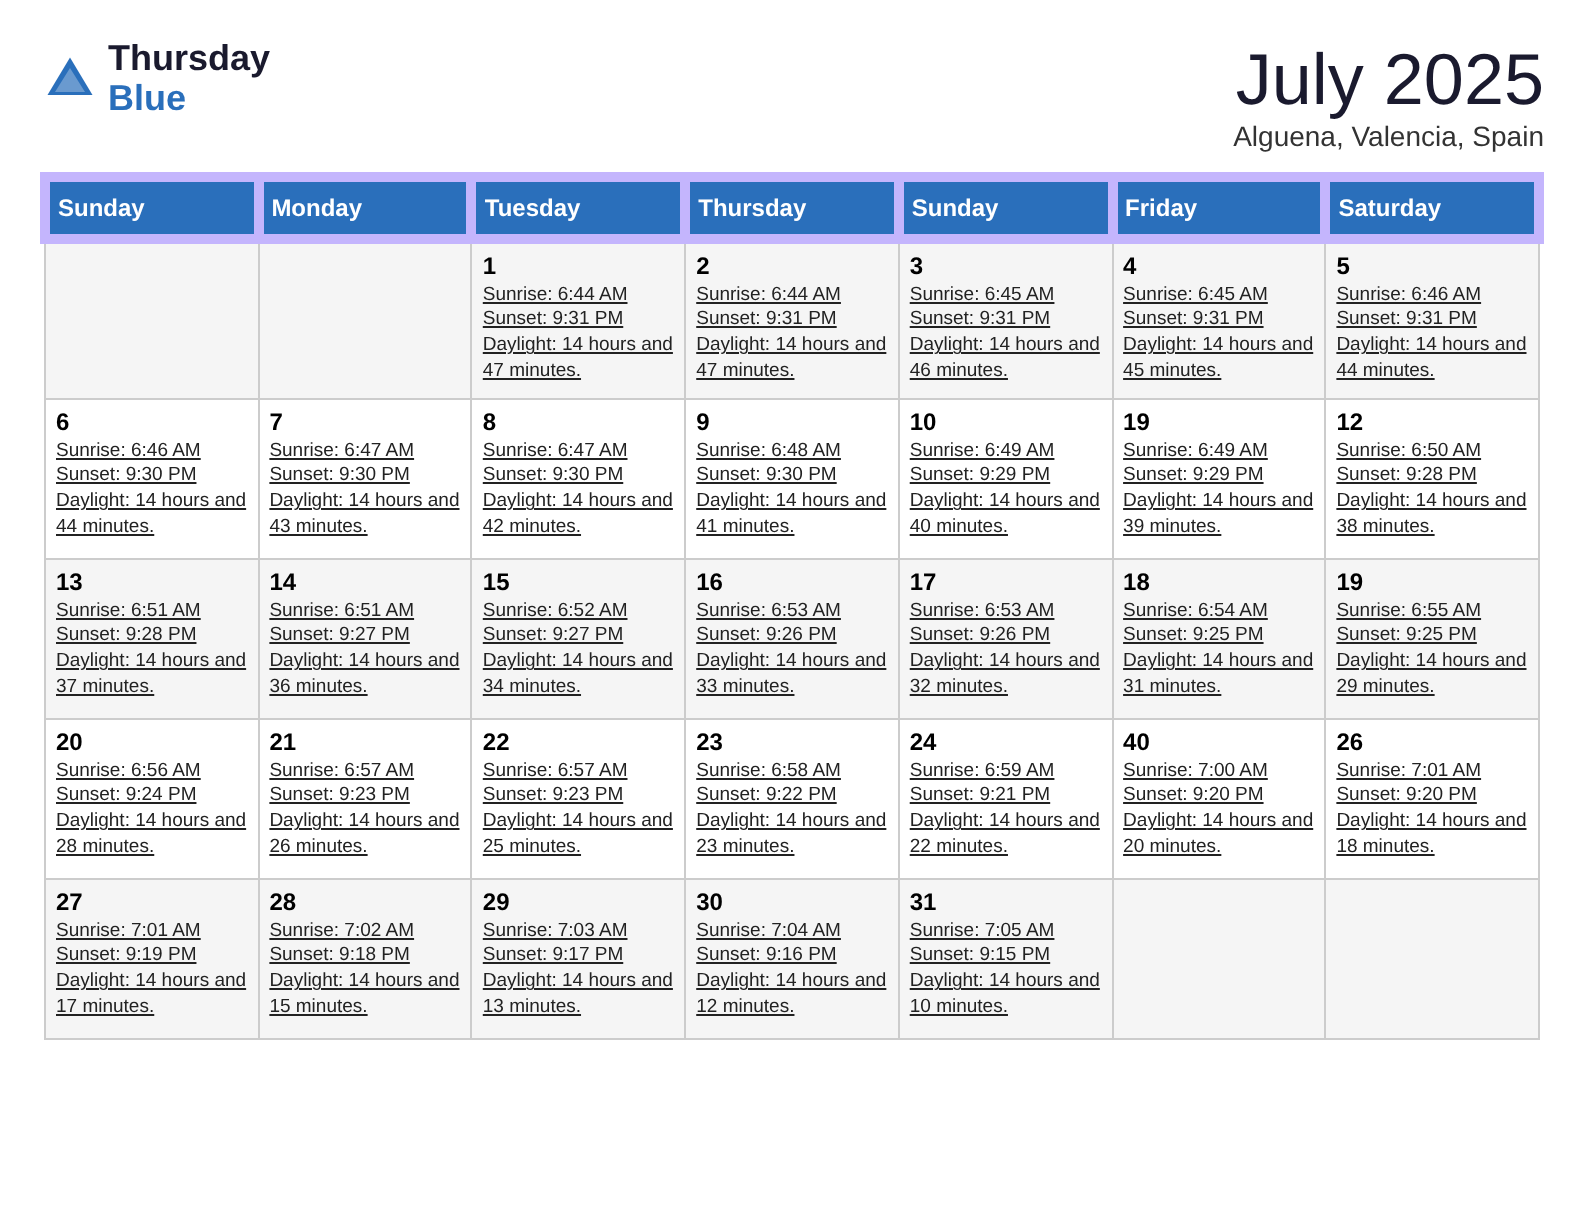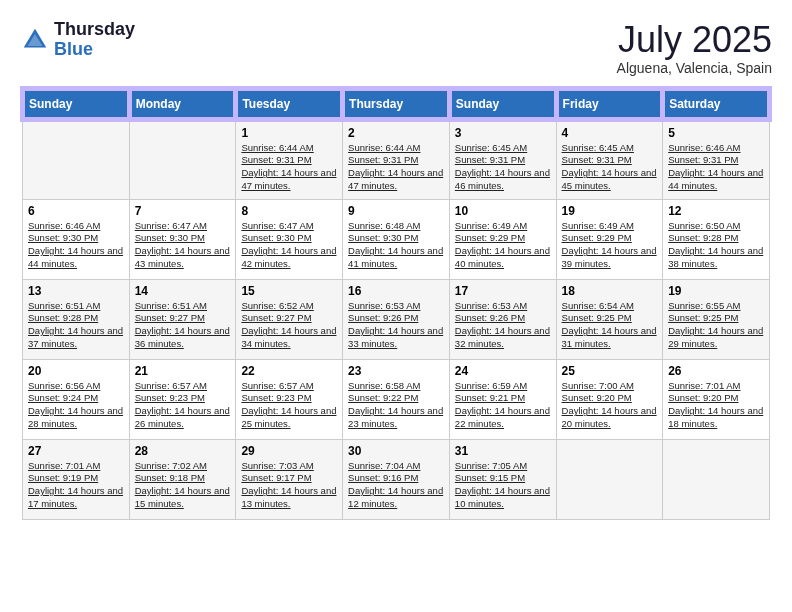--- a/index.html
+++ b/index.html
@@ -273,21 +273,21 @@
 Sunset: 9:22 PM
 Daylight: 14 hours and 23 minutes.</div>
         </td>
         <td>
           <span class="day-num">24</span>
           <div class="cell-info">Sunrise: 6:59 AM
 Sunset: 9:21 PM
 Daylight: 14 hours and 22 minutes.</div>
         </td>
         <td>
-          <span class="day-num">25</span>
+          <span class="day-num">40</span>
           <div class="cell-info">Sunrise: 7:00 AM
 Sunset: 9:20 PM
 Daylight: 14 hours and 20 minutes.</div>
         </td>
         <td>
           <span class="day-num">26</span>
           <div class="cell-info">Sunrise: 7:01 AM
 Sunset: 9:20 PM
 Daylight: 14 hours and 18 minutes.</div>
         </td>

